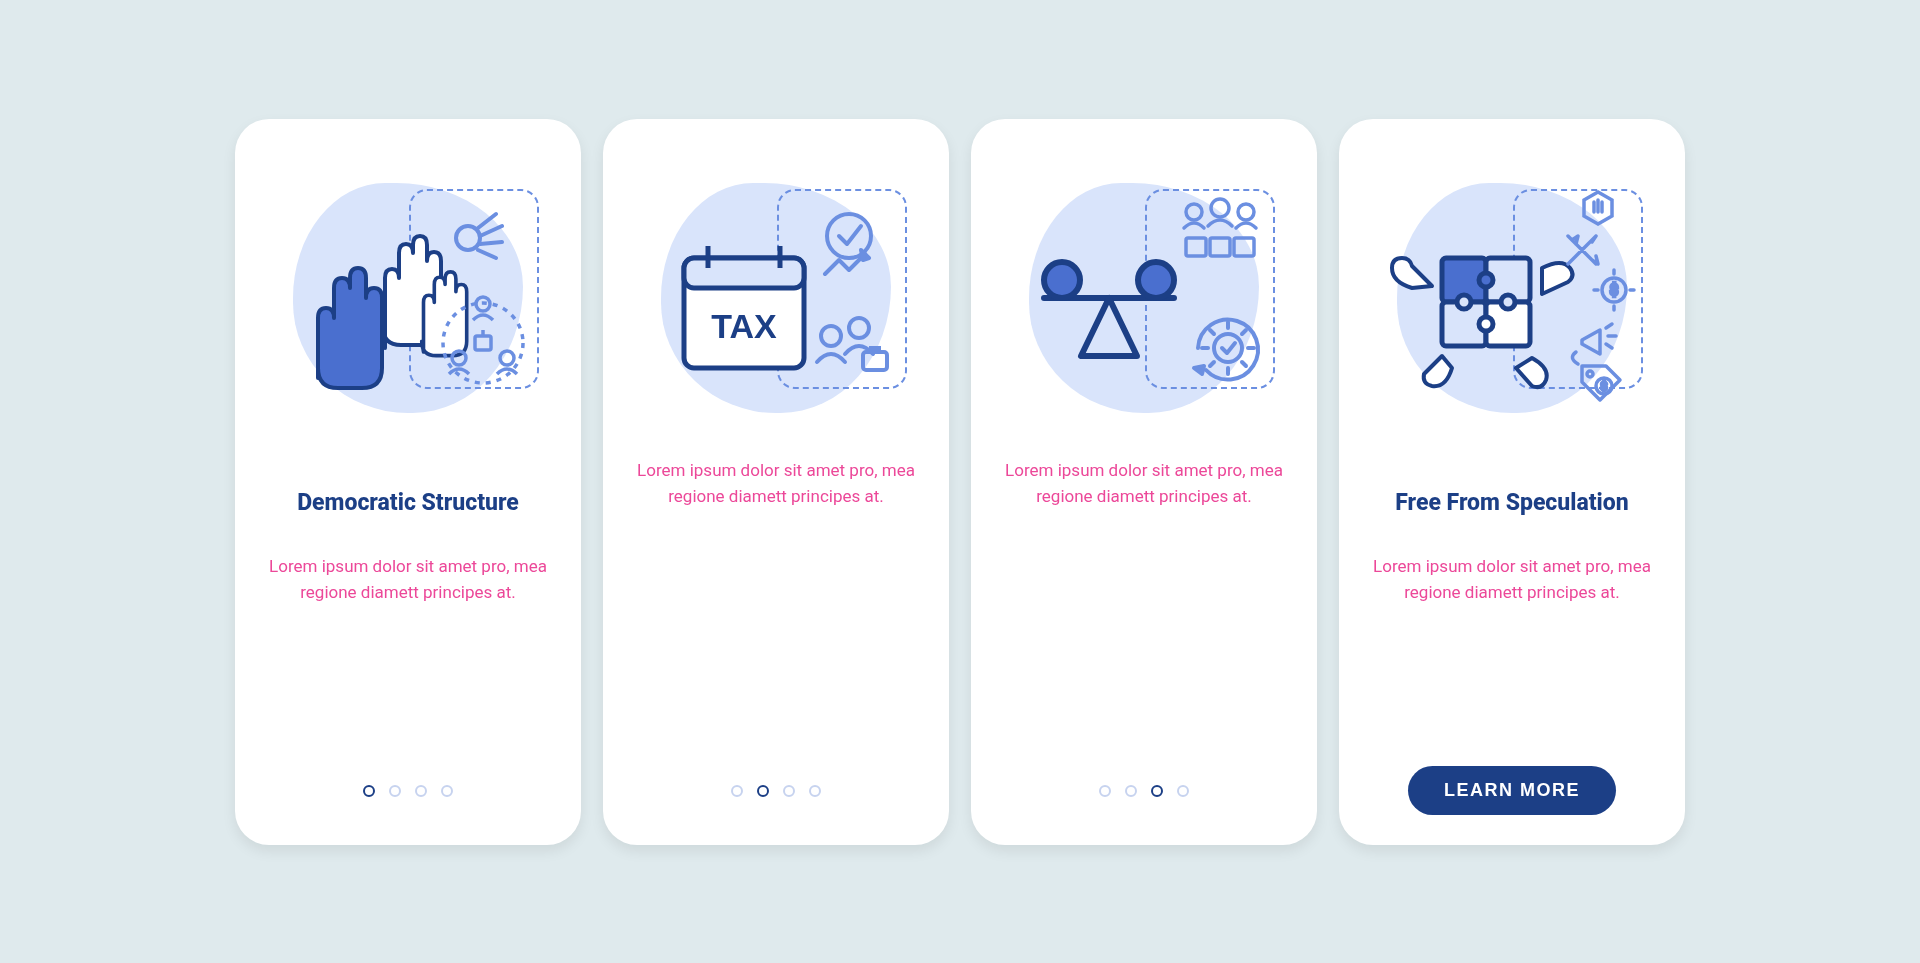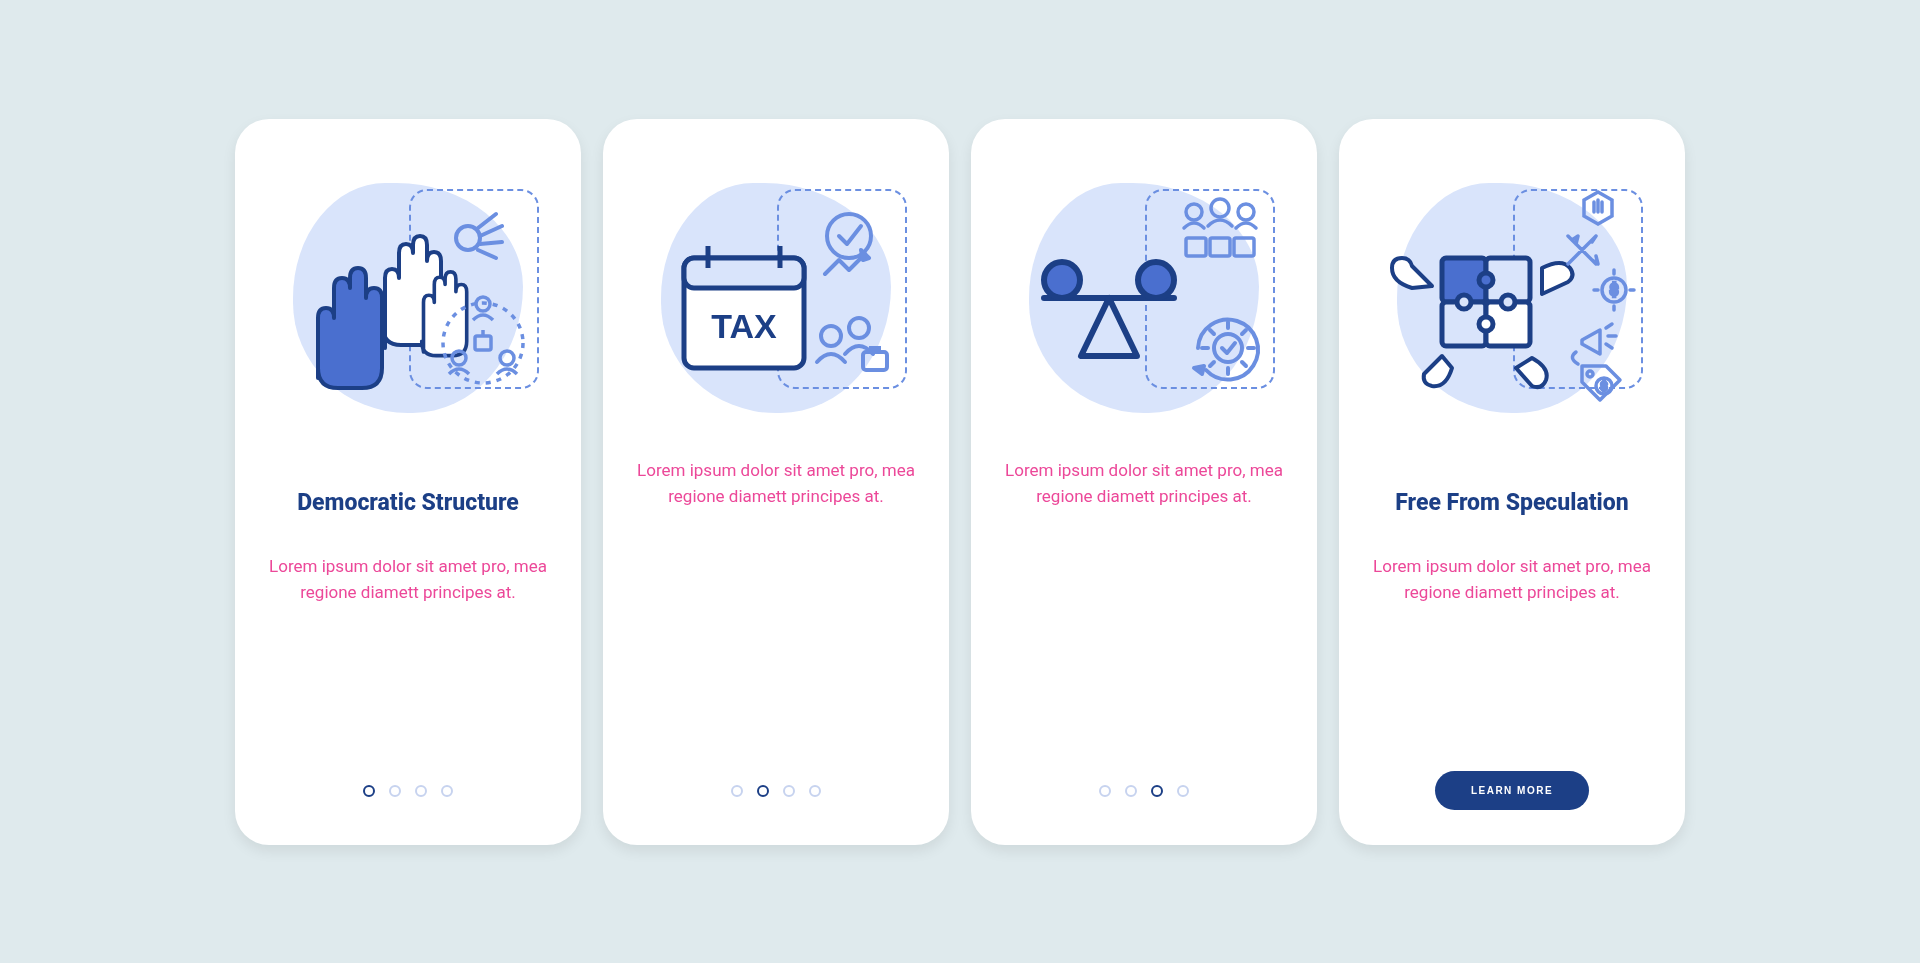--- a/index.html
+++ b/index.html
@@ -96,21 +96,21 @@
   }
   .dot.active {
     border-color: #1c3f86;
   }
   .cta {
     background: #1c3f86;
     color: #ffffff;
     border: none;
     border-radius: 999px;
     padding: 14px 36px;
-    font-size: 10px;
+    font-size: 18px;
     font-weight: 700;
     letter-spacing: 1.5px;
     cursor: pointer;
   }
 </style>
 </head>
 <body>
 
 <div class="stage">
 

